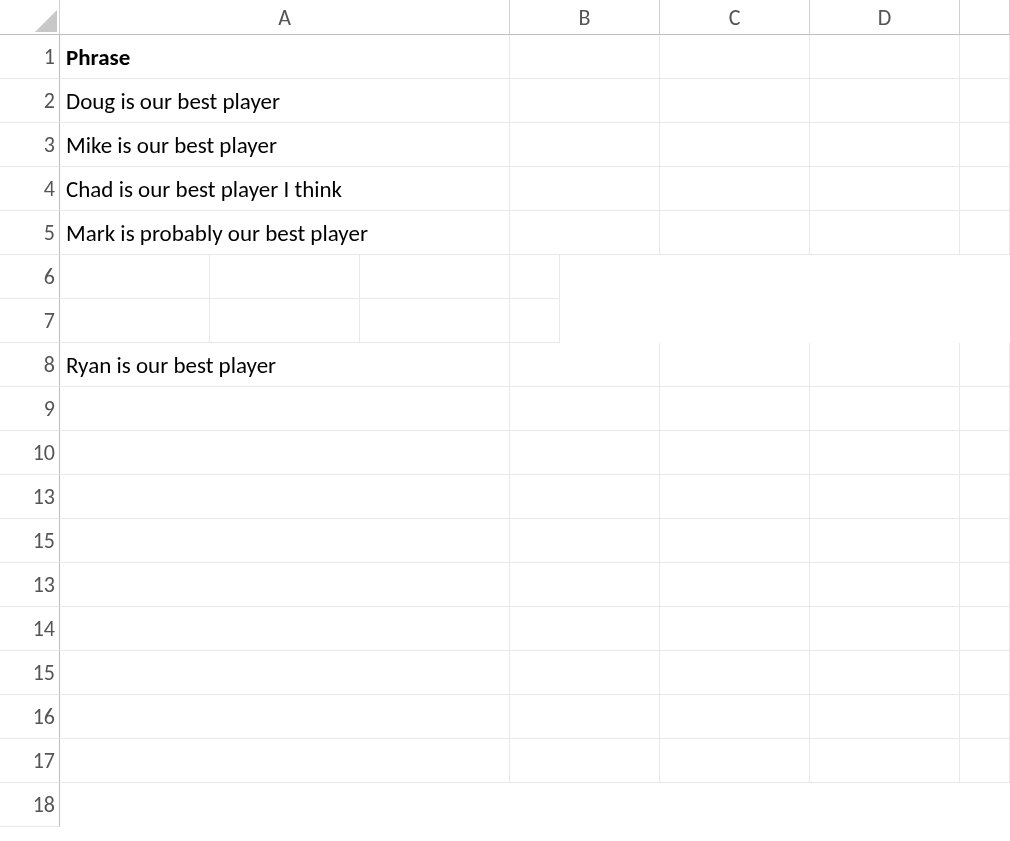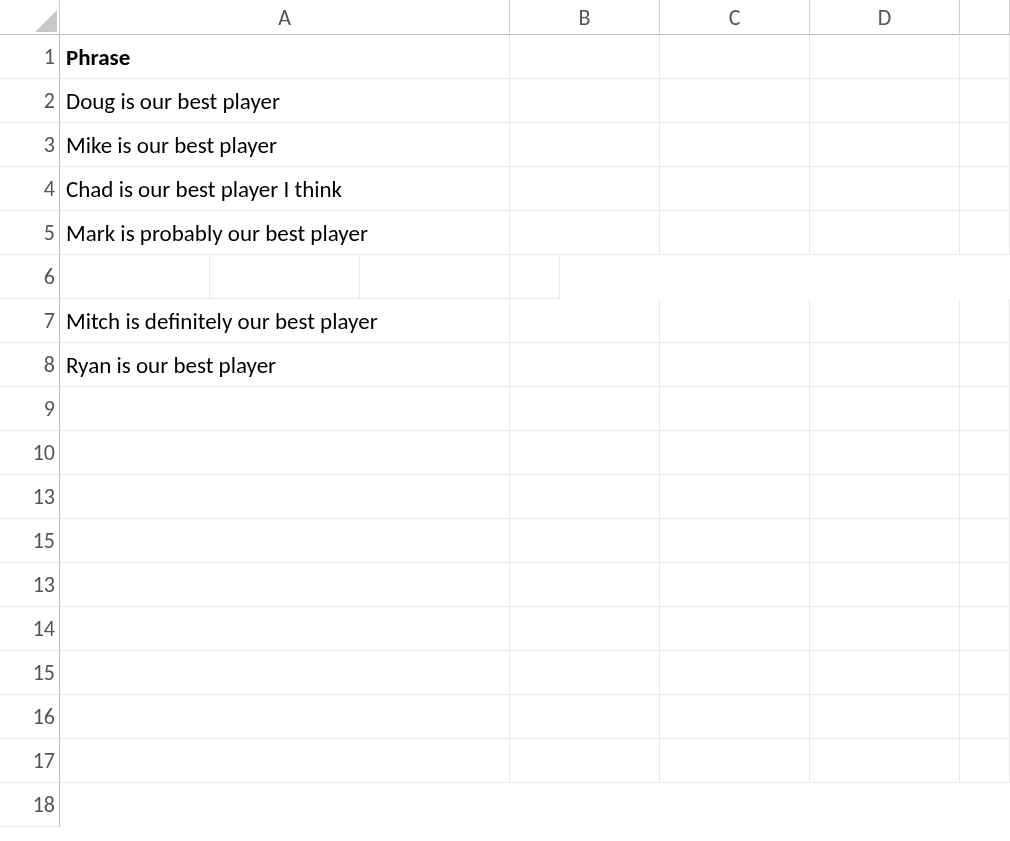--- a/index.html
+++ b/index.html
@@ -185,21 +185,20 @@
           <div class="cell col-D"></div>
           <div class="cell col-E"></div>
         </div>
         <div class="row">
           <div class="cell col-B"></div>
           <div class="cell col-C"></div>
           <div class="cell col-D"></div>
           <div class="cell col-E"></div>
         </div>
         <div class="row">
-          <div class="cell col-A">Mitch is definitely our best player</div>
           <div class="cell col-B"></div>
           <div class="cell col-C"></div>
           <div class="cell col-D"></div>
           <div class="cell col-E"></div>
         </div>
         <div class="row">
           <div class="cell col-A">Ryan is our best player</div>
           <div class="cell col-B"></div>
           <div class="cell col-C"></div>
           <div class="cell col-D"></div>

